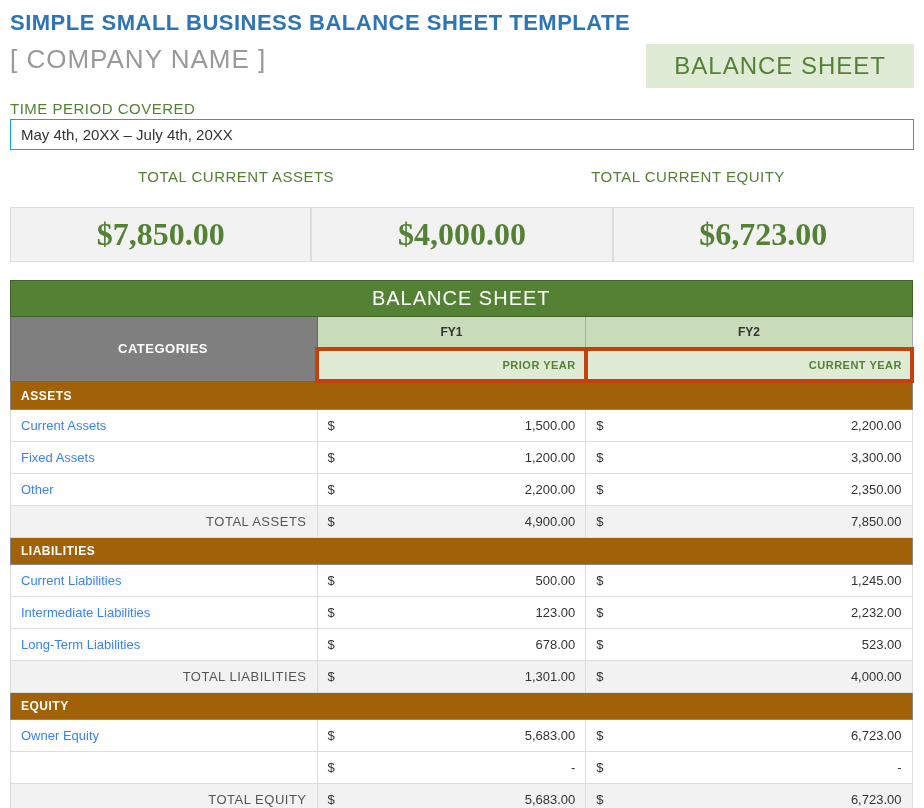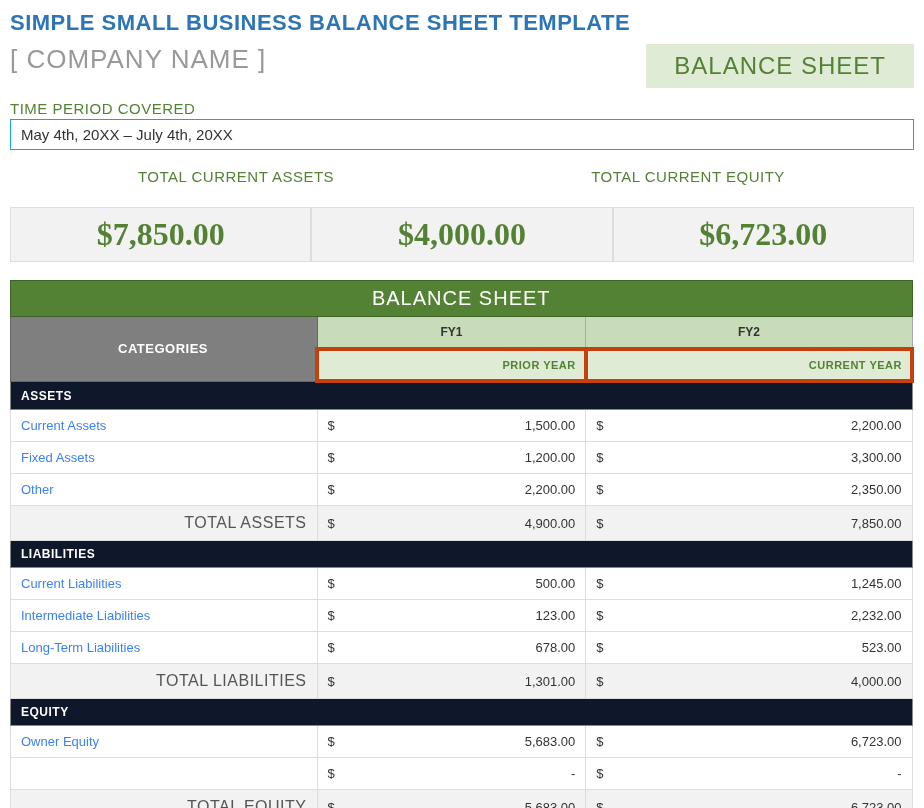--- a/index.html
+++ b/index.html
@@ -114,21 +114,21 @@
     background: #dfebd5;
     color: #548235;
     text-align: right;
     font-size: 11px;
     font-weight: bold;
     letter-spacing: 0.5px;
     padding: 8px;
     border: 4px solid #c2410c;
   }
   .section {
-    background: #0f172a;
+    background: #a16207;
     color: #fff;
     font-size: 12px;
     font-weight: bold;
     letter-spacing: 0.5px;
     padding: 6px 10px;
     border: 1px solid #888;
   }
   .row-label {
     font-size: 13px;
     color: #3b82f6;
@@ -146,21 +146,21 @@
     position: absolute;
     left: 10px;
   }
   .money-cell .amt {
     display: block;
     text-align: right;
   }
   .total-row .row-label {
     background: #f2f2f2;
     text-align: right;
-    font-size: 16px;
+    font-size: 13px;
     color: #555;
     letter-spacing: 0.5px;
   }
   .total-row .money-cell {
     background: #f2f2f2;
   }
 </style>
 </head>
 <body>
 

